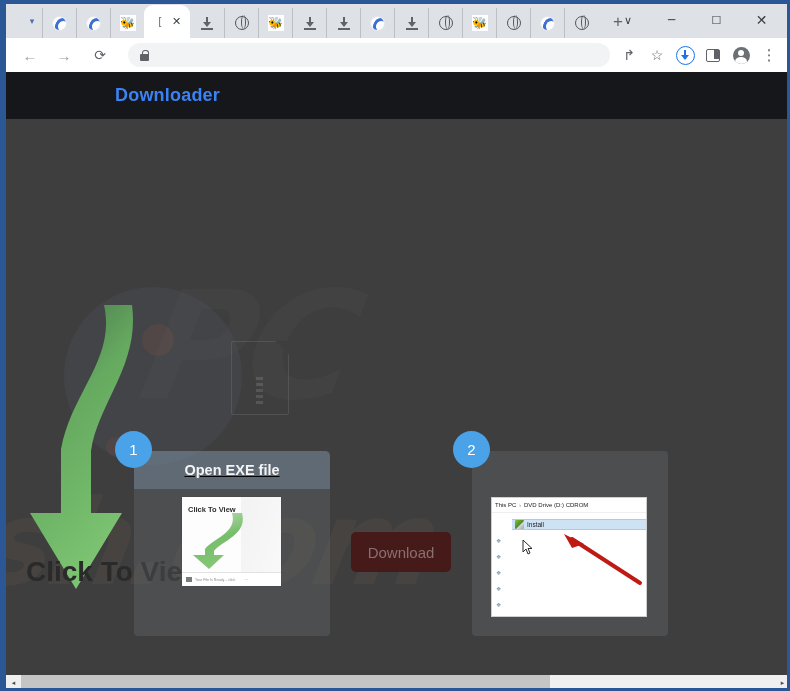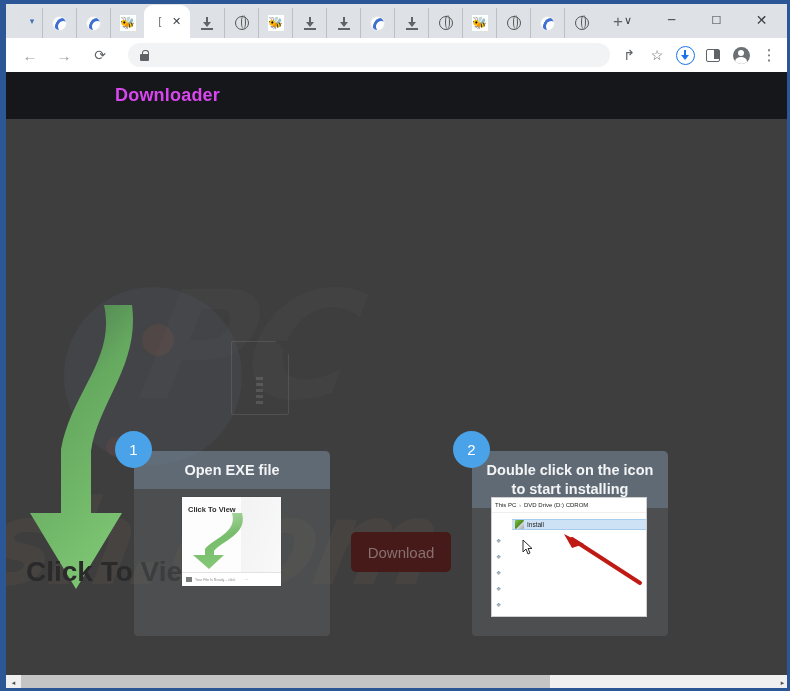--- a/index.html
+++ b/index.html
@@ -212,21 +212,21 @@
 
   
   #page-header {
     position: absolute; left: 0; top: 0;
     width: 900px; height: 47px;
     background: #15171a;
     display: flex; align-items: center;
   }
   #brand {
     margin-left: 109px;
-    color: #d946ef; font-size: 18px; font-weight: bold;
+    color: #3b82f6; font-size: 18px; font-weight: bold;
     letter-spacing: 0.2px;
   }
 
   
   #page-body {
     position: absolute; left: 0; top: 47px;
     width: 784px; height: 556px;
     background: #3e3e3e;
     overflow: hidden;
   }
@@ -302,20 +302,21 @@
     font-size: 28px; font-weight: bold; color: #2a2a2a;
     white-space: nowrap;
   }
   #big-arrow { position: absolute; left: 14px; top: 180px; }
 
   
   .card {
     position: absolute;
     background: rgba(150,160,172,0.16);
     border-radius: 4px;
+    text-decoration: underline;
   }
   .card-head {
     background: rgba(125,145,166,0.42);
     border-radius: 5px 5px 0 0;
     color: #f3f4f6;
     font-weight: bold;
     text-align: center;
     font-size: 14.5px;
     line-height: 19px;
     padding: 10px 8px 9px 8px;
@@ -613,21 +614,20 @@
             <span class="txt">Your File Is Ready – click</span>
             <span class="dot">⋯</span>
           </div>
         </div>
       </div>
 
       <div id="download-btn">Download</div>
 
       <div class="step-badge" id="badge2">2</div>
       <div class="card" id="card2">
-        <div class="card-head">Double click on the icon to start installing</div>
 
         <div id="shot2">
           <div id="shot2-crumb">
             <span>This PC</span>
             <span class="sep">›</span>
             <span>DVD Drive (D:) CDROM</span>
           </div>
 
           <div id="shot2-body">
             <div id="shot2-row">

